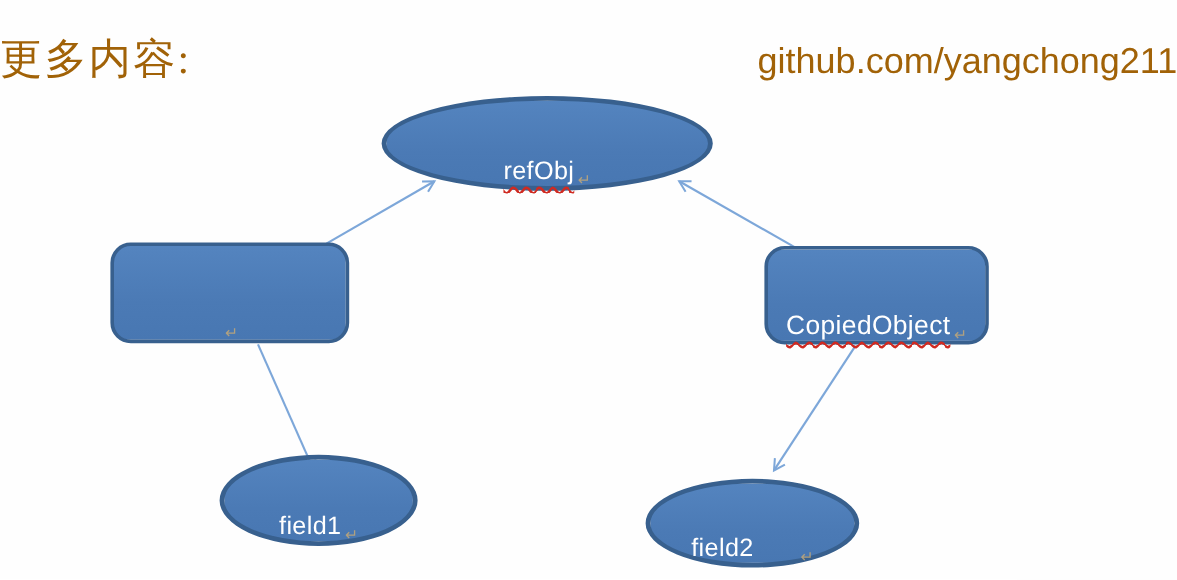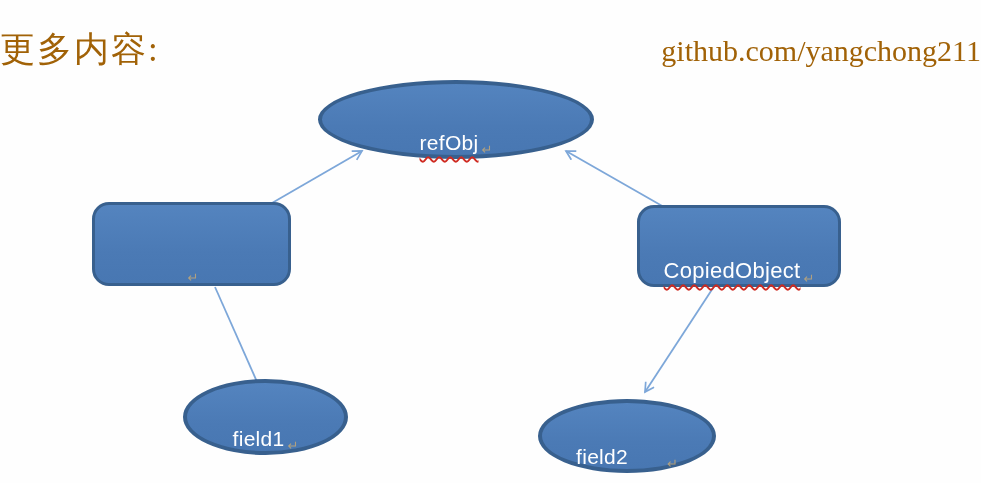--- a/index.html
+++ b/index.html
@@ -22,21 +22,21 @@
     align-items: baseline;
     color: #a16207;
     white-space: nowrap;
   }
   .header .cjk {
     font-family: "Liberation Serif", "DejaVu Serif", serif;
     font-size: 35px;
     letter-spacing: 2px;
   }
   .header .url {
-    font-family: Liberation Serif, serif;
+    font-family: Liberation Sans, sans-serif;
     font-size: 30px;
     letter-spacing: 0px;
   }
   
   .node {
     position: absolute;
     display: flex;
     align-items: flex-end;
     justify-content: center;
     background: linear-gradient(180deg, #5484bf 0%, #4b7ab5 60%, #4877b2 100%);
@@ -61,21 +61,21 @@
     font-size: 13px;
     color: #c2a878;
     opacity: 0.85;
     margin-left: 3px;
     position: relative;
     top: 2px;
   }
   
   #node-refobj   { left: 318px; top:  80px; width: 276px; height: 79px; border: 4px solid #38608e; }
   #node-source   { left:  92px; top: 202px; width: 199px; height: 84px; border: 3px solid #38608e; }
-  #node-copied   { left: 637px; top: 205px; width: 204px; height: 82px; border: 3px solid #38608e; }
+  #node-copied   { left: 637px; top: 205px; width: 187px; height: 82px; border: 3px solid #38608e; }
   #node-field1   { left: 183px; top: 379px; width: 165px; height: 76px; border: 4px solid #38608e; }
   #node-field2   { left: 538px; top: 399px; width: 178px; height: 74px; border: 4px solid #38608e; gap: 36px; }
   #node-refobj .label, #node-field1 .label, #node-field2 .label { font-size: 21px; }
   
   #connectors {
     position: absolute;
     left: 0; top: 0;
     width: 981px; height: 483px;
     pointer-events: none;
   }

